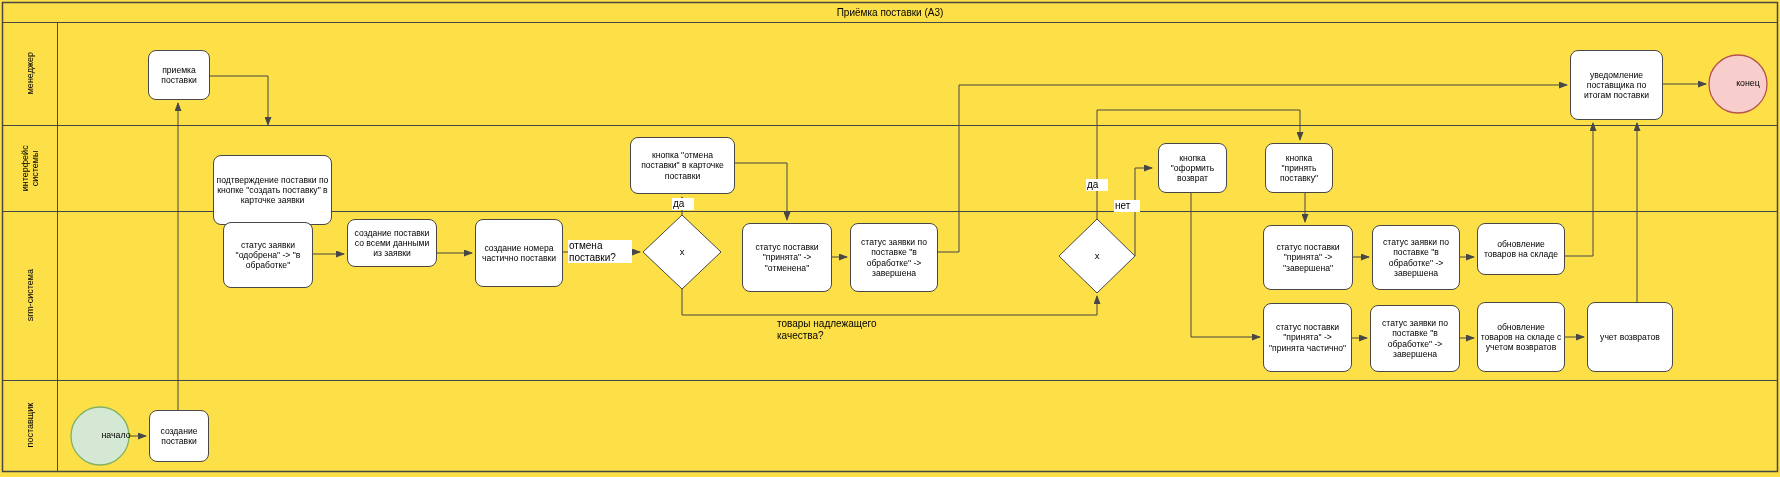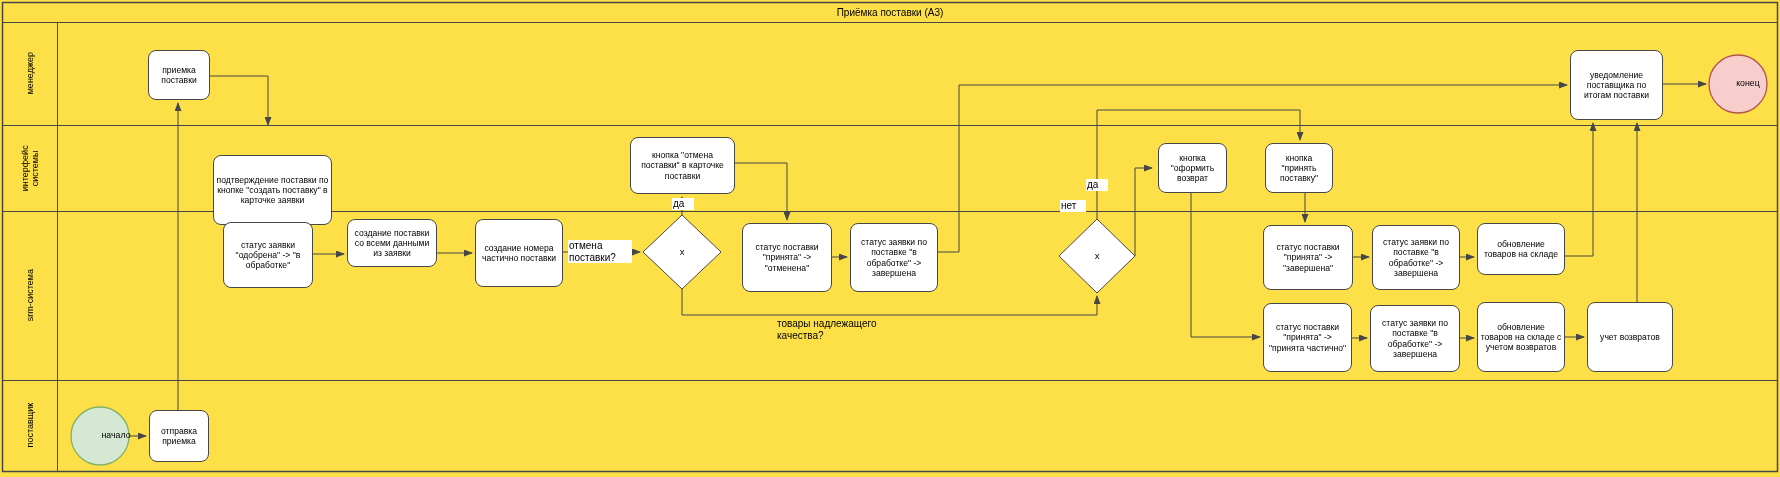--- a/index.html
+++ b/index.html
@@ -104,27 +104,27 @@
   <div class="node" style="left:742px;top:223px;width:90px;height:69px;">статус поставки "принята" -&gt; "отменена"</div>
   <div class="node" style="left:850px;top:223px;width:88px;height:69px;">статус заявки по поставке "в обработке" -&gt; завершена</div>
   <div class="node" style="left:1263px;top:225px;width:90px;height:65px;">статус поставки "принята" -&gt; "завершена"</div>
   <div class="node" style="left:1372px;top:225px;width:88px;height:65px;">статус заявки по поставке "в обработке" -&gt; завершена</div>
   <div class="node" style="left:1477px;top:223px;width:88px;height:52px;">обновление товаров на складе</div>
   <div class="node" style="left:1263px;top:303px;width:89px;height:69px;">статус поставки "принята" -&gt; "принята частично"</div>
   <div class="node" style="left:1370px;top:305px;width:90px;height:67px;">статус заявки по поставке "в обработке" -&gt; завершена</div>
   <div class="node" style="left:1477px;top:302px;width:88px;height:70px;">обновление товаров на складе с учетом возвратов</div>
   <div class="node" style="left:1587px;top:302px;width:86px;height:70px;">учет возвратов</div>
 
-  <div class="node" style="left:149px;top:410px;width:60px;height:52px;">отправка приемка</div>
+  <div class="node" style="left:149px;top:410px;width:60px;height:52px;">создание поставки</div>
 
   <div class="ev-label" style="left:70px;top:430px;margin-left:6px;">начало</div>
   <div class="ev-label" style="left:1708px;top:78px;">конец</div>
 
   <div class="gw-label" style="left:672px;top:246px;">x</div>
   <div class="gw-label" style="left:1087px;top:250px;">x</div>
 
   <div class="elabel" style="left:568px;top:240px;width:62px;">отмена поставки?</div>
   <div class="elabel" style="left:672px;top:198px;width:20px;">да</div>
   <div class="elabel nobg" style="left:776px;top:318px;width:136px;">товары надлежащего качества?</div>
   <div class="elabel" style="left:1086px;top:179px;width:20px;">да</div>
-  <div class="elabel" style="left:1060px;top:200px;width:24px;">нет</div>
+  <div class="elabel" style="left:1114px;top:200px;width:24px;">нет</div>
 
 </div>
 
 </body></html>

